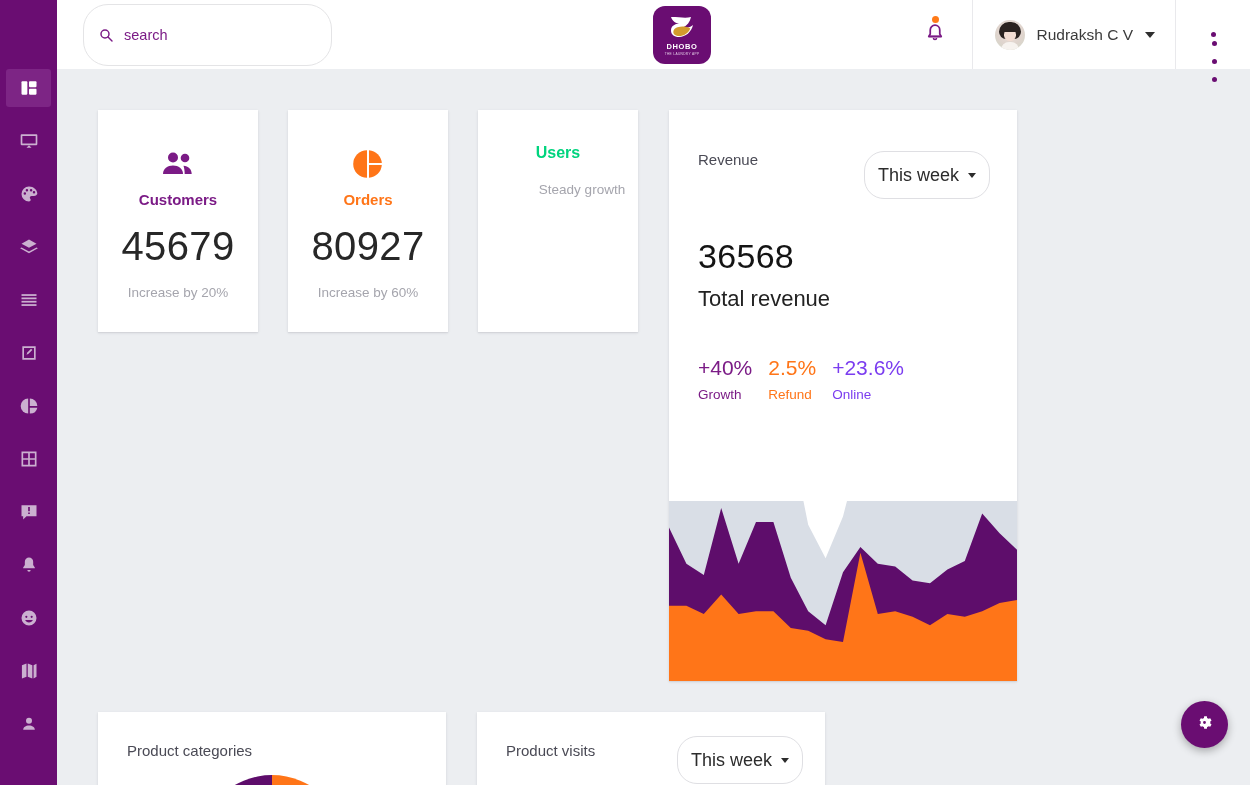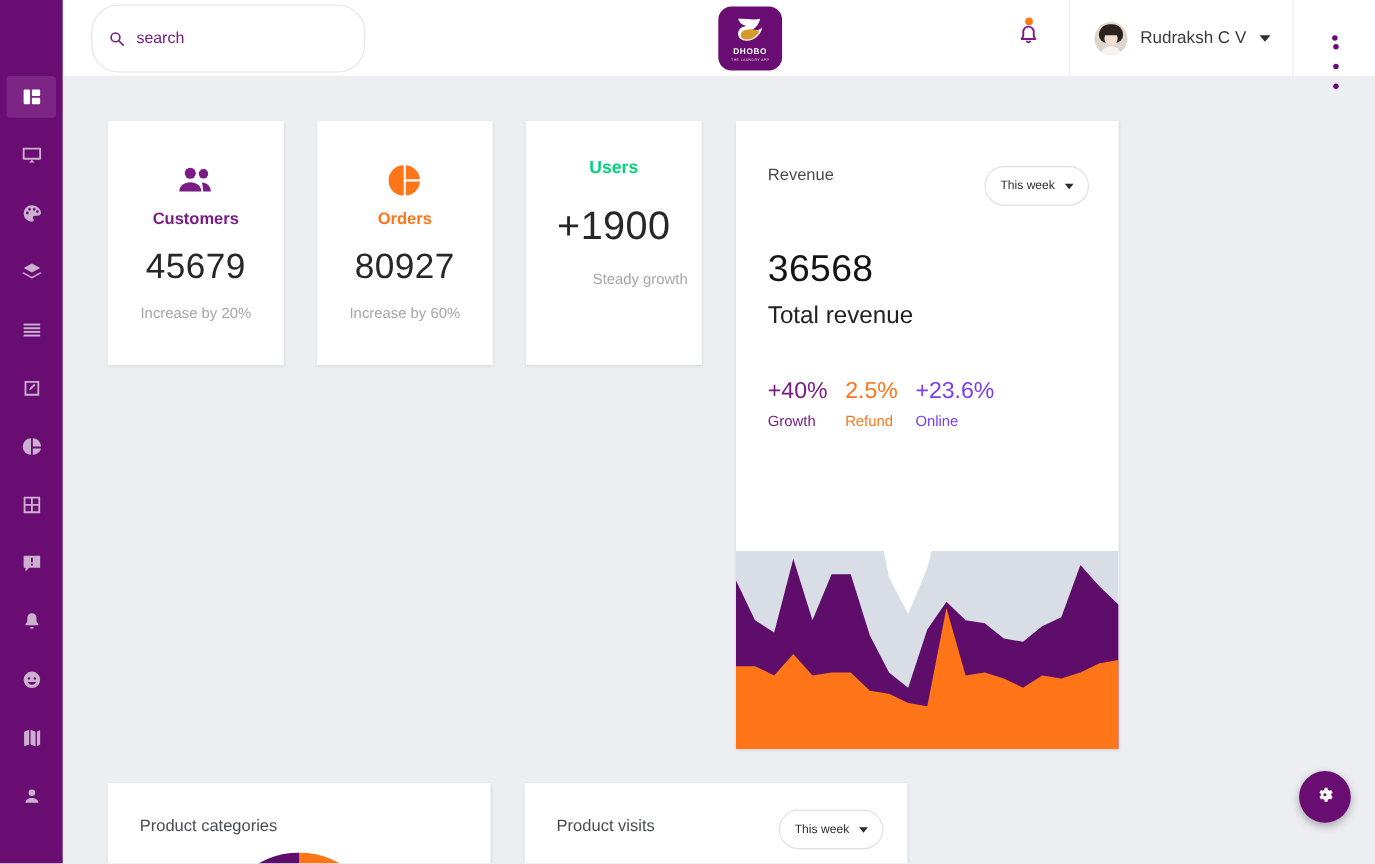--- a/index.html
+++ b/index.html
@@ -132,41 +132,41 @@
 
   .row1 { display: flex; gap: 0; align-items: flex-start; }
   .stats { display: flex; gap: 30px; }
   .stat-card {
     width: 160px; height: 222px;
     display: flex; flex-direction: column; align-items: center;
     padding-top: 37px;
   }
   .stat-icon { height: 34px; display: flex; align-items: center; justify-content: center; }
   .stat-label { font-size: 15px; font-weight: 700; margin-top: 10px; }
-  .stat-value { font-size: 32px; color: #272727; margin-top: 16px; letter-spacing: .4px; }
+  .stat-value { font-size: 40px; color: #272727; margin-top: 16px; letter-spacing: .4px; }
   .stat-sub { font-size: 13.5px; color: #a5a5ad; margin-top: 16px; text-align: center; line-height: 1.2; max-width: 120px; }
   .stat-card.users { padding-top: 34px; }
   .stat-card.users .stat-label { font-size: 16px; margin-top: 0; }
   .stat-card.users .stat-value { font-size: 36px; margin-top: 22px; }
   .stat-card.users .stat-sub { margin-top: 20px; margin-left: 48px; }
 
   
   .revenue {
     width: 348px; height: 571px;
     margin-left: 31px;
     position: relative; overflow: hidden;
     flex: 0 0 348px;
   }
   .rev-head { display: flex; align-items: flex-start; justify-content: space-between; padding: 30px 27px 0 29px; margin-top: 11px; }
   .rev-title { font-size: 15px; color: #4a4a55; }
   .pill {
     border: 1px solid #dfdfe3; border-radius: 20px;
-    height: 36px; padding: 0 13px;
+    height: 48px; padding: 0 13px;
     display: inline-flex; align-items: center; gap: 9px;
-    font-size: 11px; color: #2c2c2c; background: #fff; cursor: pointer;
+    font-size: 18px; color: #2c2c2c; background: #fff; cursor: pointer;
     white-space: nowrap;
   }
   .pill .caret2 { width:0;height:0;border-left:4.5px solid transparent;border-right:4.5px solid transparent;border-top:5.5px solid #2c2c2c; }
   .rev-big { font-size: 34px; color: #141414; padding: 38px 0 0 29px; letter-spacing: .3px; }
   .rev-total { font-size: 22px; color: #222; padding: 10px 0 0 29px; }
   .rev-metrics { display: flex; padding: 44px 0 0 29px; gap: 16px; }
   .metric-val { font-size: 21px; }
   .metric-lbl { font-size: 13.5px; margin-top: 7px; }
   .rev-chart { position: absolute; left: 0; right: 0; bottom: 0; height: 180px; }
   .rev-chart svg { display: block; width: 100%; height: 100%; }
@@ -427,21 +427,20 @@
                 </svg>
             </span>
             <span class="stat-label" style="color:#ff7518">Orders</span>
             <span class="stat-value">80927</span>
             <span class="stat-sub">Increase by 60%</span>
           </div>
 
 
           <div class="card stat-card users">
             <span class="stat-label" style="color:#00d47e">Users</span>
-            <span class="stat-value">+1900</span>
             <span class="stat-sub">Steady growth</span>
           </div>
         </div>
 
         <div class="card revenue">
           <div class="rev-head">
             <span class="rev-title">Revenue</span>
             <span class="pill">
               <span>This week</span>
               <span class="caret2"></span>

